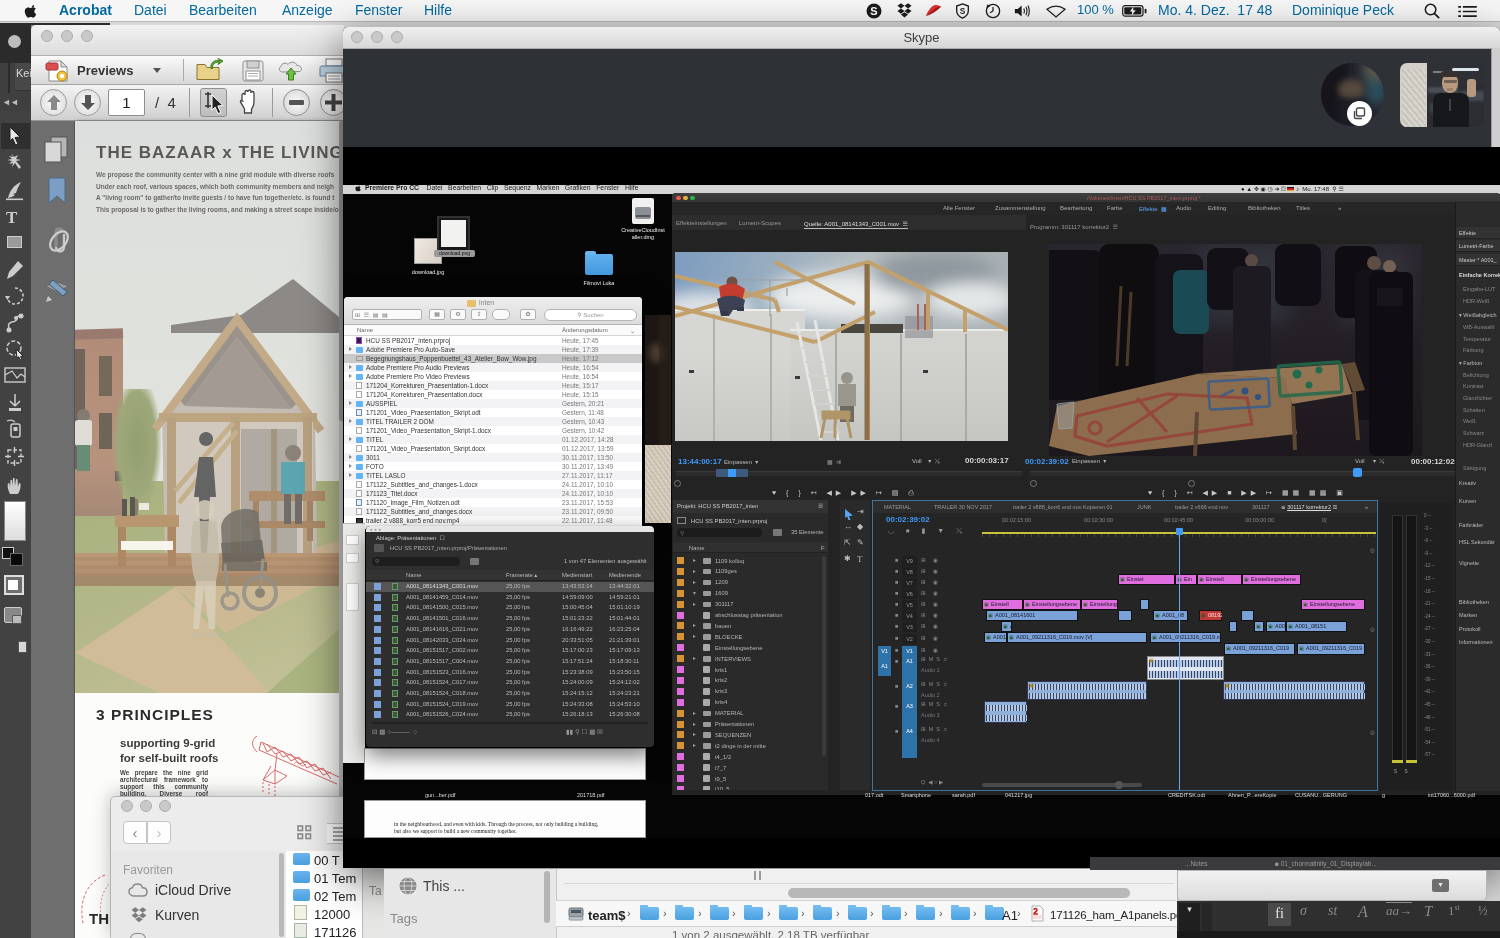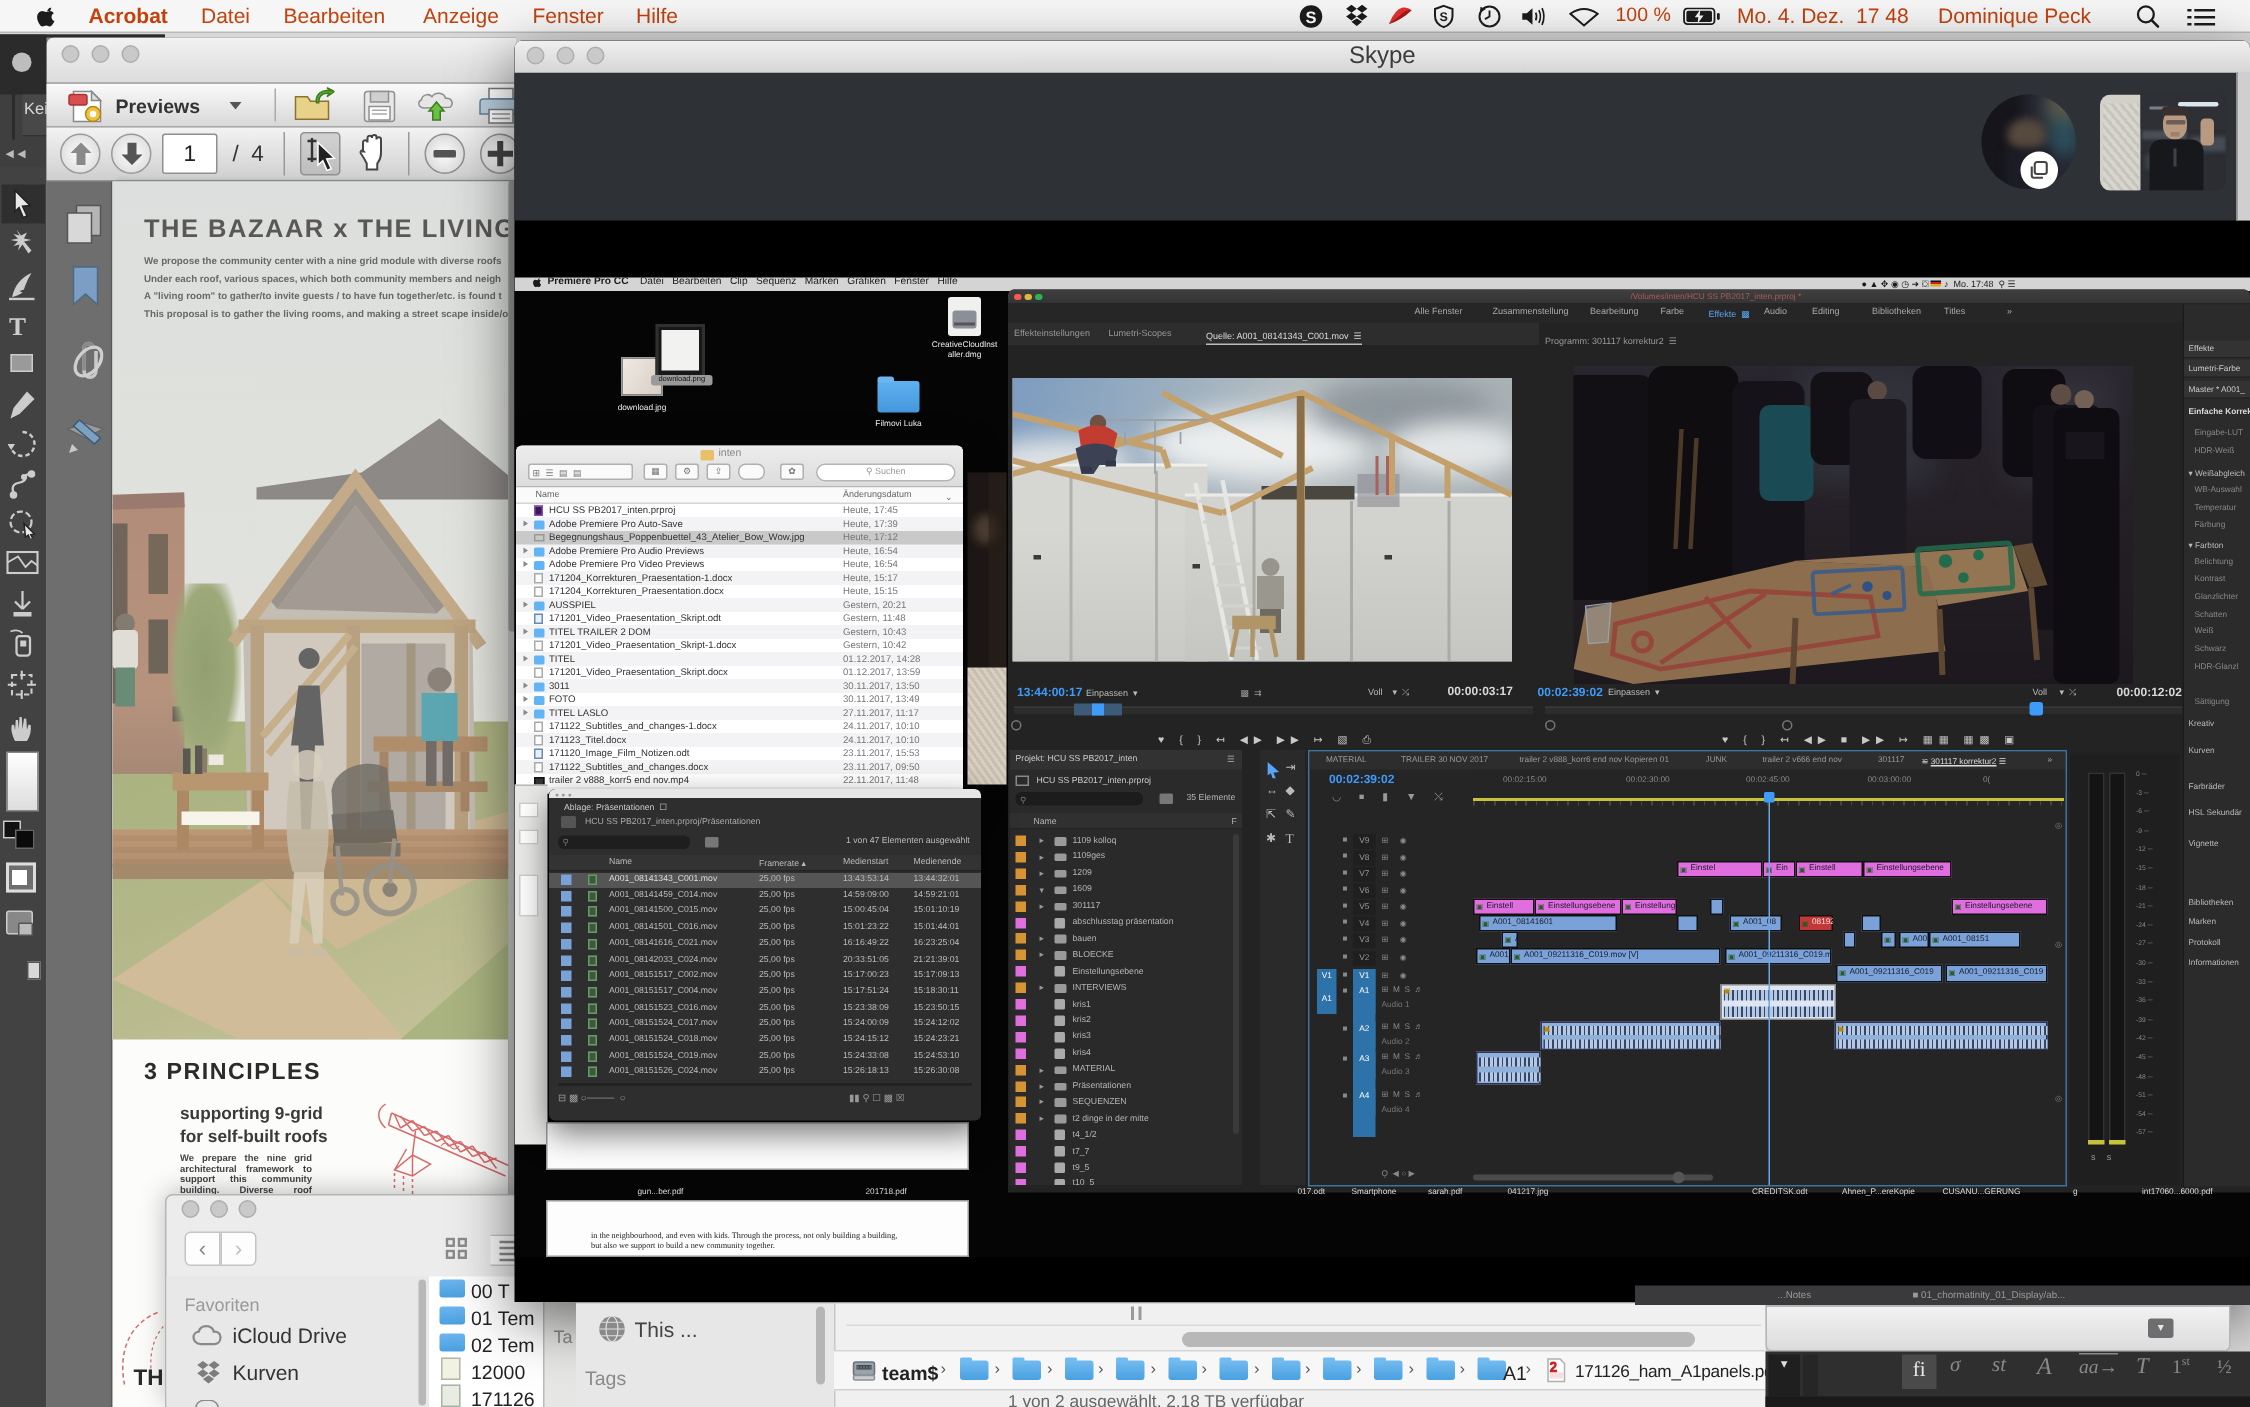--- a/index.html
+++ b/index.html
@@ -2,36 +2,36 @@
 <html><head>
 <meta charset="utf-8">
 <style>
   * { margin:0; padding:0; box-sizing:border-box; }
   html,body { width:1500px; height:938px; overflow:hidden; background:#d8d8d8;
     font-family:"Liberation Sans", sans-serif; }
   .abs { position:absolute; }
   #stage { position:relative; width:1500px; height:938px; }
   
   #menubar { left:0; top:0; width:1500px; height:22px; background:#f6f6f6;
-    border-bottom:1px solid #b9b9b9; color:#c2410c; font-size:14px;text-decoration:underline; }
+    border-bottom:1px solid #b9b9b9; color:#0369a1; font-size:14px;text-decoration:underline; }
   #menubar .l { position:absolute; top:2px; }
   .mbold { font-weight:bold; }
   
   #ps { left:0; top:23px; width:110px; height:915px; background:#535353; }
   #ps .tcol { position:absolute; left:0; top:0; width:31px; height:915px; background:#3f3f3f; }
   
   #acrobat { left:31px; top:25px; width:313px; height:913px; background:#888; }
   .tl { position:absolute; width:12px; height:12px; border-radius:50%;
     background:#c9c9c9; border:0.5px solid #aeaeae; }
   
   #skype { left:343px; top:27px; width:1157px; height:841px; background:#000; border-radius:5px 5px 0 0; z-index:50;
     box-shadow:0 12px 40px rgba(0,0,0,.55); }
   #sk-title { position:absolute; left:0; top:0; width:100%; height:22px;
     background:linear-gradient(#f0f0f0,#d6d6d6); border-radius:5px 5px 0 0;
-    border-bottom:1px solid #ababab; text-align:center; font-size:16px; color:#3c3c3c; line-height:21px; }
+    border-bottom:1px solid #ababab; text-align:center; font-size:13px; color:#3c3c3c; line-height:21px; }
   #sk-body { position:absolute; left:0; top:22px; width:100%; height:98px; background:#2e3136; }
   #share { position:absolute; left:0; top:158px; width:1157px; height:653px; background:#050505; overflow:hidden; }
 </style>
 </head>
 <body>
 <div id="stage">
   <div class="abs" id="menubar">
     <svg class="l" style="left:24px;top:4px;" width="15" height="15" viewBox="0 0 24 24">
         <path fill="#1c1c1c" d="M16.2 1.6c-1.1.1-2.4.8-3.1 1.7-.7.8-1.2 2-1 3.1 1.2 0 2.4-.7 3.1-1.6.7-.9 1.2-2 1-3.2zM19.7 16.1c-.5 1.1-.7 1.6-1.4 2.6-.9 1.4-2.2 3.1-3.8 3.1-1.4 0-1.8-.9-3.7-.9-1.9 0-2.3.9-3.7.9-1.6 0-2.8-1.6-3.7-3-2.5-3.8-2.8-8.3-1.2-10.7 1.1-1.7 2.8-2.7 4.5-2.7 1.7 0 2.7.9 4.1.9 1.3 0 2.1-.9 4.1-.9 1.5 0 3 .8 4.1 2.2-3.6 2-3 7.1.7 8.5z"></path>
       </svg>

